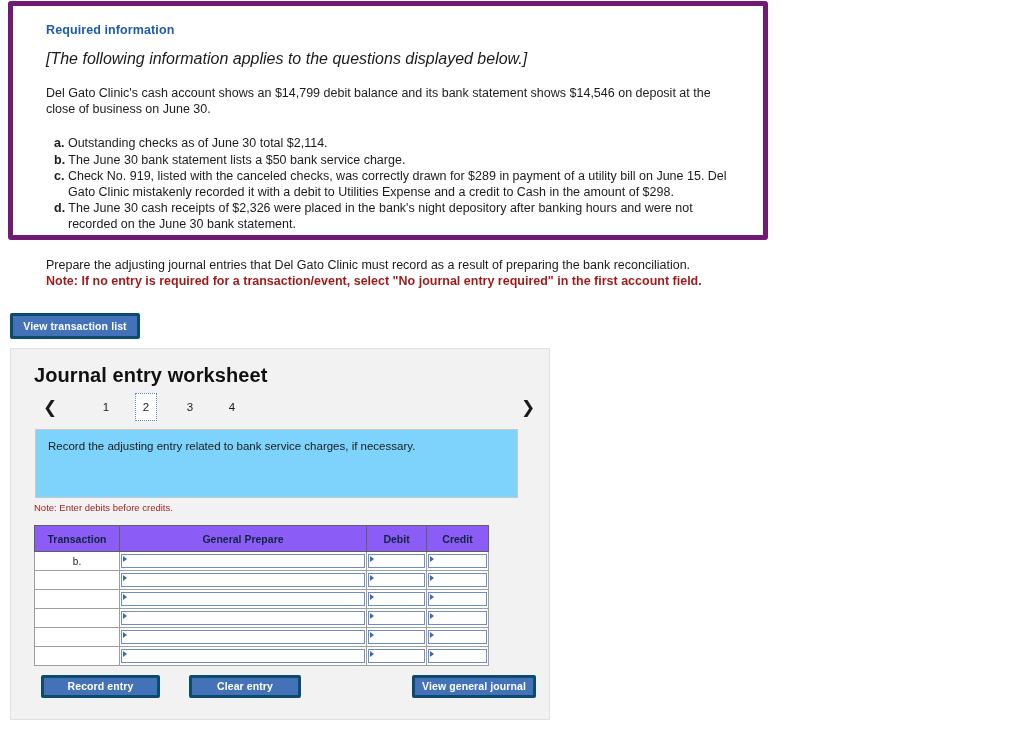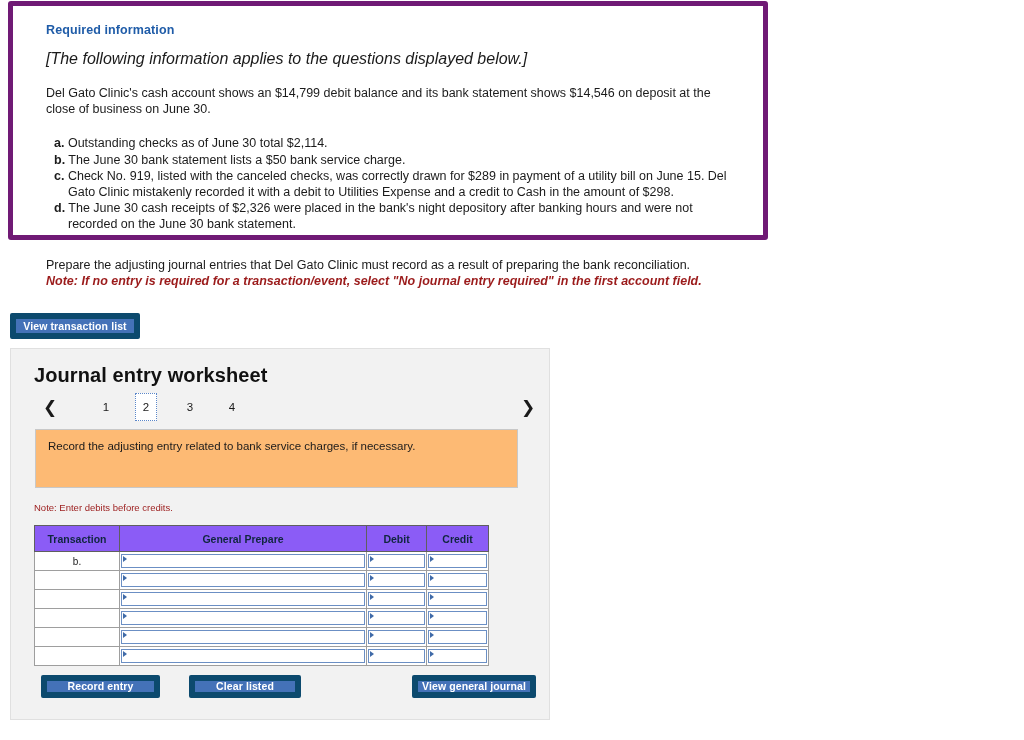--- a/index.html
+++ b/index.html
@@ -83,28 +83,27 @@
     line-height: 16px;
     color: #1b1b1b;
     margin: 0;
   }
   .prompt-note {
     font-size: 12.5px;
     line-height: 16px;
     font-weight: bold;
     color: #9b1b1b;
     margin: 0;
-    font-style: italic;
   }
 
   
   .btn {
     background: #4472b8;
     color: #ffffff;
-    border: 6px solid #0c4a6e;
+    border: 3px solid #0c4a6e;
     border-radius: 2px;
     font-family: "Liberation Sans", sans-serif;
     font-size: 10.5px;
     font-weight: bold;
     text-align: left;
     cursor: pointer;
     padding: 0;
     line-height: 1;
     display: flex;
     align-items: center;
@@ -182,22 +181,22 @@
     border: 1px dotted #5b87c9;
     font-weight: normal;
   }
 
   
   .q-box {
     position: absolute;
     left: 24px;
     top: 80px;
     width: 483px;
-    height: 59px;
-    background: #fdba74;
+    height: 69px;
+    background: #7dd3fc;
     border: 1px solid #c8c8c8;
     box-sizing: border-box;
   }
   .q-text {
     padding: 9px 12px 0 12px;
     font-size: 11.5px;
     color: #1b1b1b;
     line-height: 15px;
   }
 
@@ -417,16 +416,16 @@
             <div class="cell-input"></div>
           </td>
         <td class="td-input">
             <div class="cell-input"></div>
           </td>
       </tr>
     </tbody>
   </table>
 
   <button class="btn btn-record">Record entry</button>
-  <button class="btn btn-clear">Clear listed</button>
+  <button class="btn btn-clear">Clear entry</button>
   <button class="btn btn-vgj">View general journal</button>
 
 </div>
 
 </body></html>

